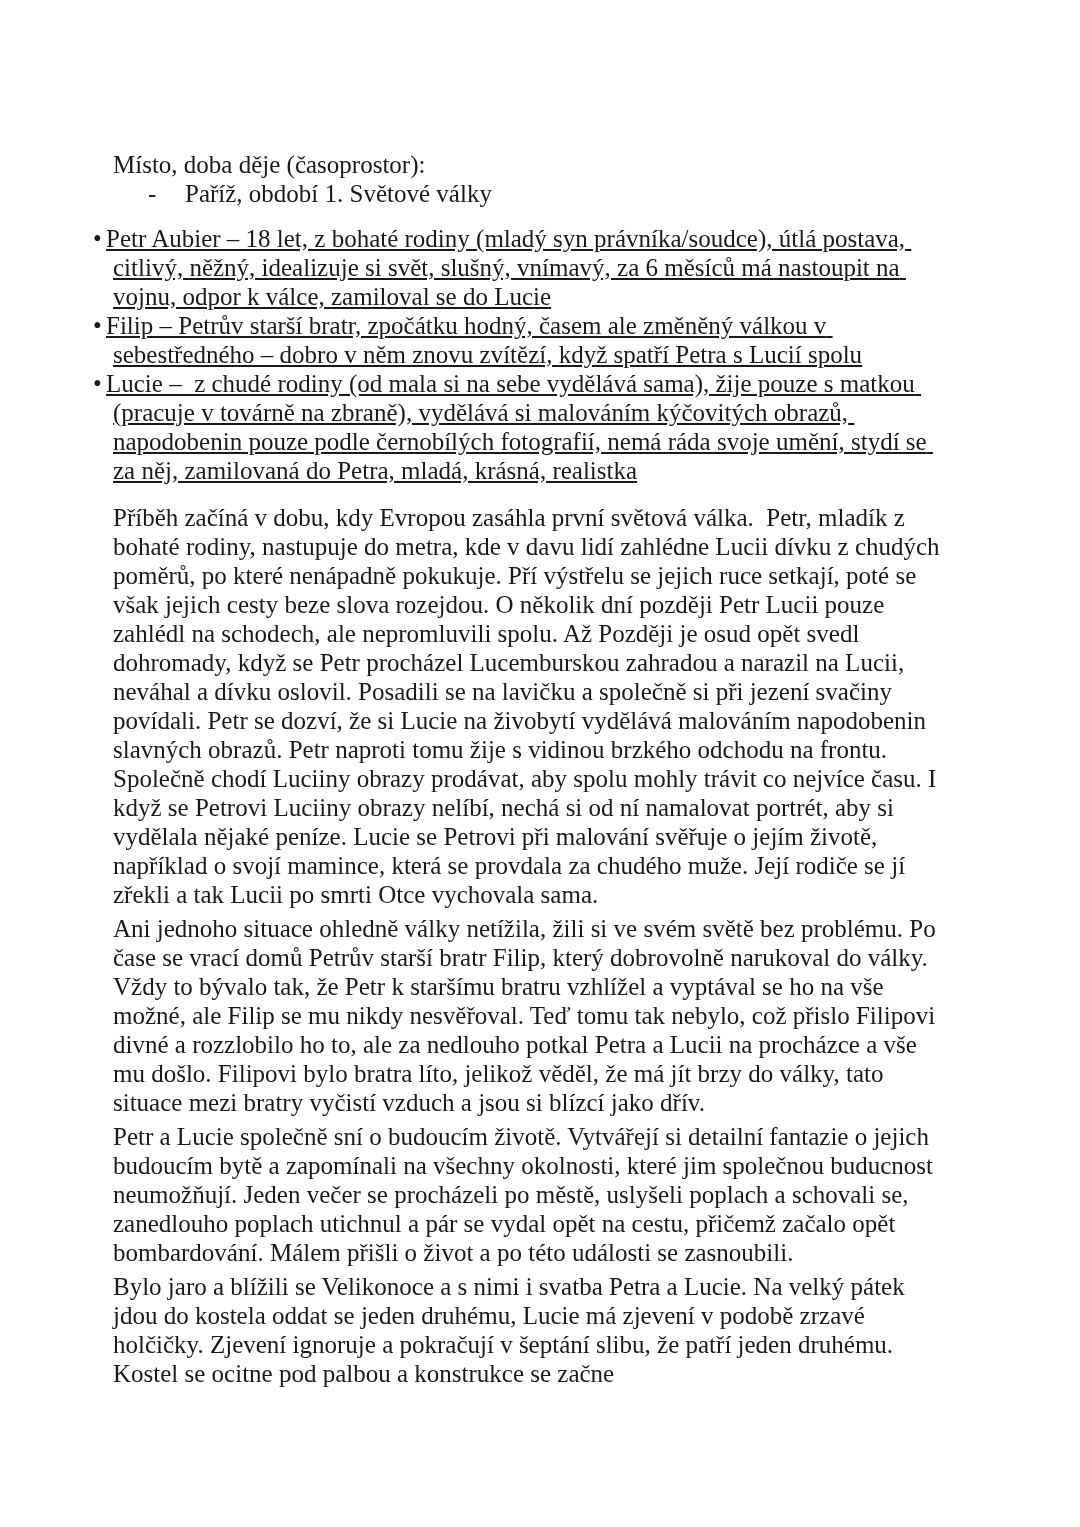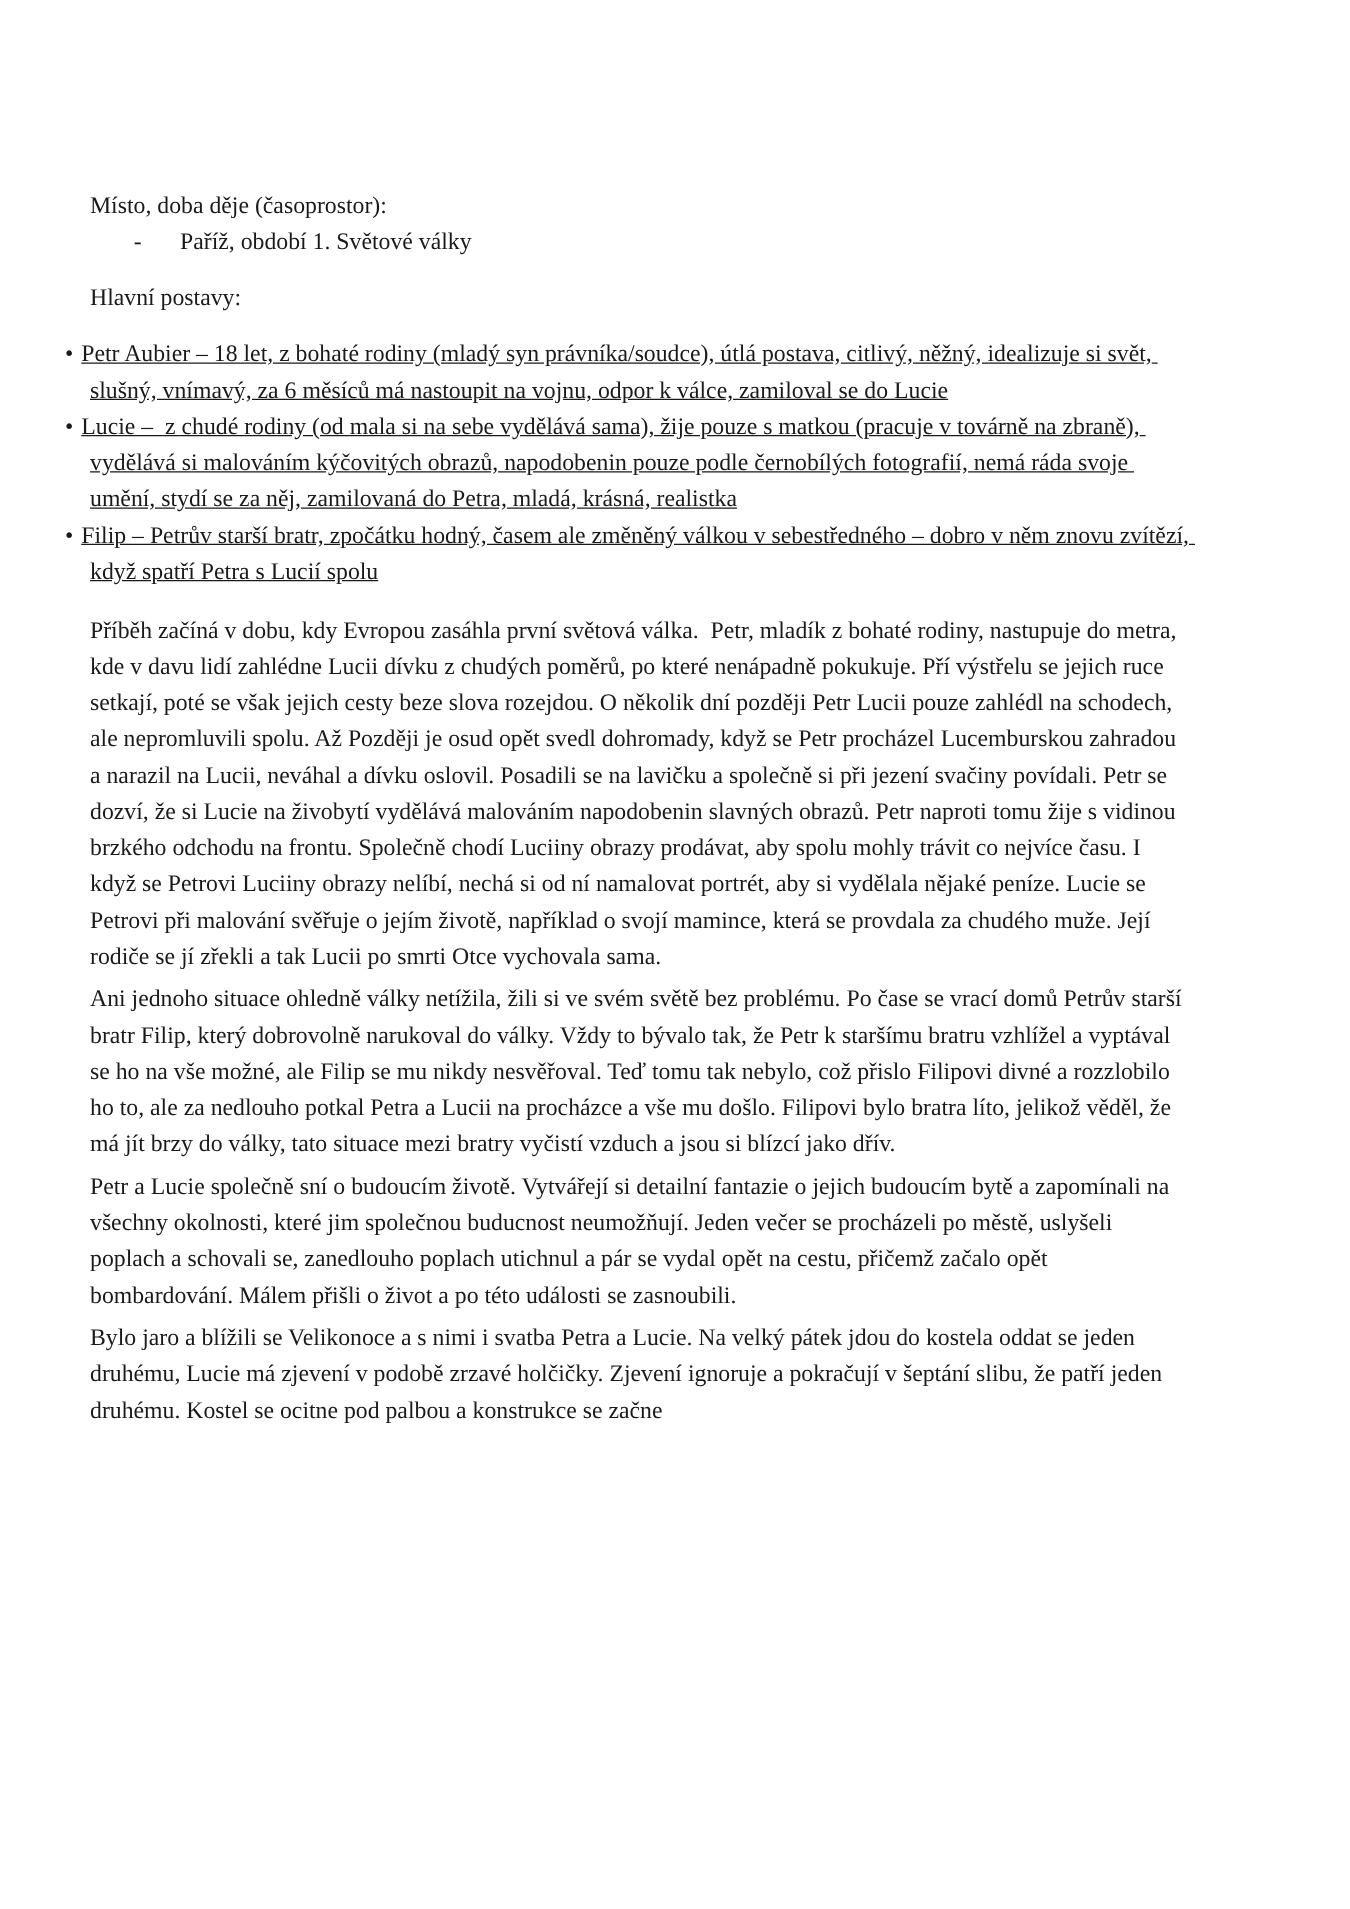--- a/index.html
+++ b/index.html
@@ -15,22 +15,22 @@
   }
   .page {
     position: relative;
     width: 1080px;
     height: 1527px;
     margin: 0 auto;
     background: var(--page-bg);
     overflow: hidden;
   }
   .content {
-    padding: 150px 128px 0 72px;
-    font-size: 19px;
+    padding: 150px 128px 0 113px;
+    font-size: 25px;
     line-height: 29px;
   }
   .txt { white-space: pre-wrap; }
 
   .setting-label { margin: 0; }
   .dash-item { margin-left: 35px; }
   .dash-marker {
     display: inline-block;
     width: 37px;
   }
@@ -63,31 +63,30 @@
 
 <div class="page">
   <div class="content">
 
     <p class="setting-label txt">Místo, doba děje (časoprostor):</p>
 
     <div class="dash-item">
       <span class="dash-marker">-</span><span class="txt">Paříž, období 1. Světové války</span>
     </div>
 
-    <p class="characters-heading txt">Hlavní postavy:</p>
 
     <ul class="char-list">
       <li class="char-item">
         <span class="bullet-marker">•</span><span class="txt">Petr Aubier – 18 let, z bohaté rodiny (mladý syn právníka/soudce), útlá postava, citlivý, něžný, idealizuje si svět, slušný, vnímavý, za 6 měsíců má nastoupit na vojnu, odpor k válce, zamiloval se do Lucie</span>
       </li>
       <li class="char-item">
-        <span class="bullet-marker">•</span><span class="txt">Lucie –  z chudé rodiny (od mala si na sebe vydělává sama), žije pouze s matkou (pracuje v továrně na zbraně), vydělává si malováním kýčovitých obrazů, napodobenin pouze podle černobílých fotografií, nemá ráda svoje umění, stydí se za něj, zamilovaná do Petra, mladá, krásná, realistka</span>
+        <span class="bullet-marker">•</span><span class="txt">Filip – Petrův starší bratr, zpočátku hodný, časem ale změněný válkou v sebestředného – dobro v něm znovu zvítězí, když spatří Petra s Lucií spolu</span>
       </li>
       <li class="char-item">
-        <span class="bullet-marker">•</span><span class="txt">Filip – Petrův starší bratr, zpočátku hodný, časem ale změněný válkou v sebestředného – dobro v něm znovu zvítězí, když spatří Petra s Lucií spolu</span>
+        <span class="bullet-marker">•</span><span class="txt">Lucie –  z chudé rodiny (od mala si na sebe vydělává sama), žije pouze s matkou (pracuje v továrně na zbraně), vydělává si malováním kýčovitých obrazů, napodobenin pouze podle černobílých fotografií, nemá ráda svoje umění, stydí se za něj, zamilovaná do Petra, mladá, krásná, realistka</span>
       </li>
     </ul>
 
 
     <p class="plot-para first txt">Příběh začíná v dobu, kdy Evropou zasáhla první světová válka.  Petr, mladík z bohaté rodiny, nastupuje do metra, kde v davu lidí zahlédne Lucii dívku z chudých poměrů, po které nenápadně pokukuje. Pří výstřelu se jejich ruce setkají, poté se však jejich cesty beze slova rozejdou. O několik dní později Petr Lucii pouze zahlédl na schodech, ale nepromluvili spolu. Až Později je osud opět svedl dohromady, když se Petr procházel Lucemburskou zahradou a narazil na Lucii, neváhal a dívku oslovil. Posadili se na lavičku a společně si při jezení svačiny povídali. Petr se dozví, že si Lucie na živobytí vydělává malováním napodobenin slavných obrazů. Petr naproti tomu žije s vidinou brzkého odchodu na frontu. Společně chodí Luciiny obrazy prodávat, aby spolu mohly trávit co nejvíce času. I když se Petrovi Luciiny obrazy nelíbí, nechá si od ní namalovat portrét, aby si vydělala nějaké peníze. Lucie se Petrovi při malování svěřuje o jejím životě, například o svojí mamince, která se provdala za chudého muže. Její rodiče se jí zřekli a tak Lucii po smrti Otce vychovala sama.</p>
 
     <p class="plot-para txt">Ani jednoho situace ohledně války netížila, žili si ve svém světě bez problému. Po čase se vrací domů Petrův starší bratr Filip, který dobrovolně narukoval do války. Vždy to bývalo tak, že Petr k staršímu bratru vzhlížel a vyptával se ho na vše možné, ale Filip se mu nikdy nesvěřoval. Teď tomu tak nebylo, což přislo Filipovi divné a rozzlobilo ho to, ale za nedlouho potkal Petra a Lucii na procházce a vše mu došlo. Filipovi bylo bratra líto, jelikož věděl, že má jít brzy do války, tato situace mezi bratry vyčistí vzduch a jsou si blízcí jako dřív.</p>
 
     <p class="plot-para txt">Petr a Lucie společně sní o budoucím životě. Vytvářejí si detailní fantazie o jejich budoucím bytě a zapomínali na všechny okolnosti, které jim společnou buducnost neumožňují. Jeden večer se procházeli po městě, uslyšeli poplach a schovali se, zanedlouho poplach utichnul a pár se vydal opět na cestu, přičemž začalo opět bombardování. Málem přišli o život a po této události se zasnoubili.</p>
 

